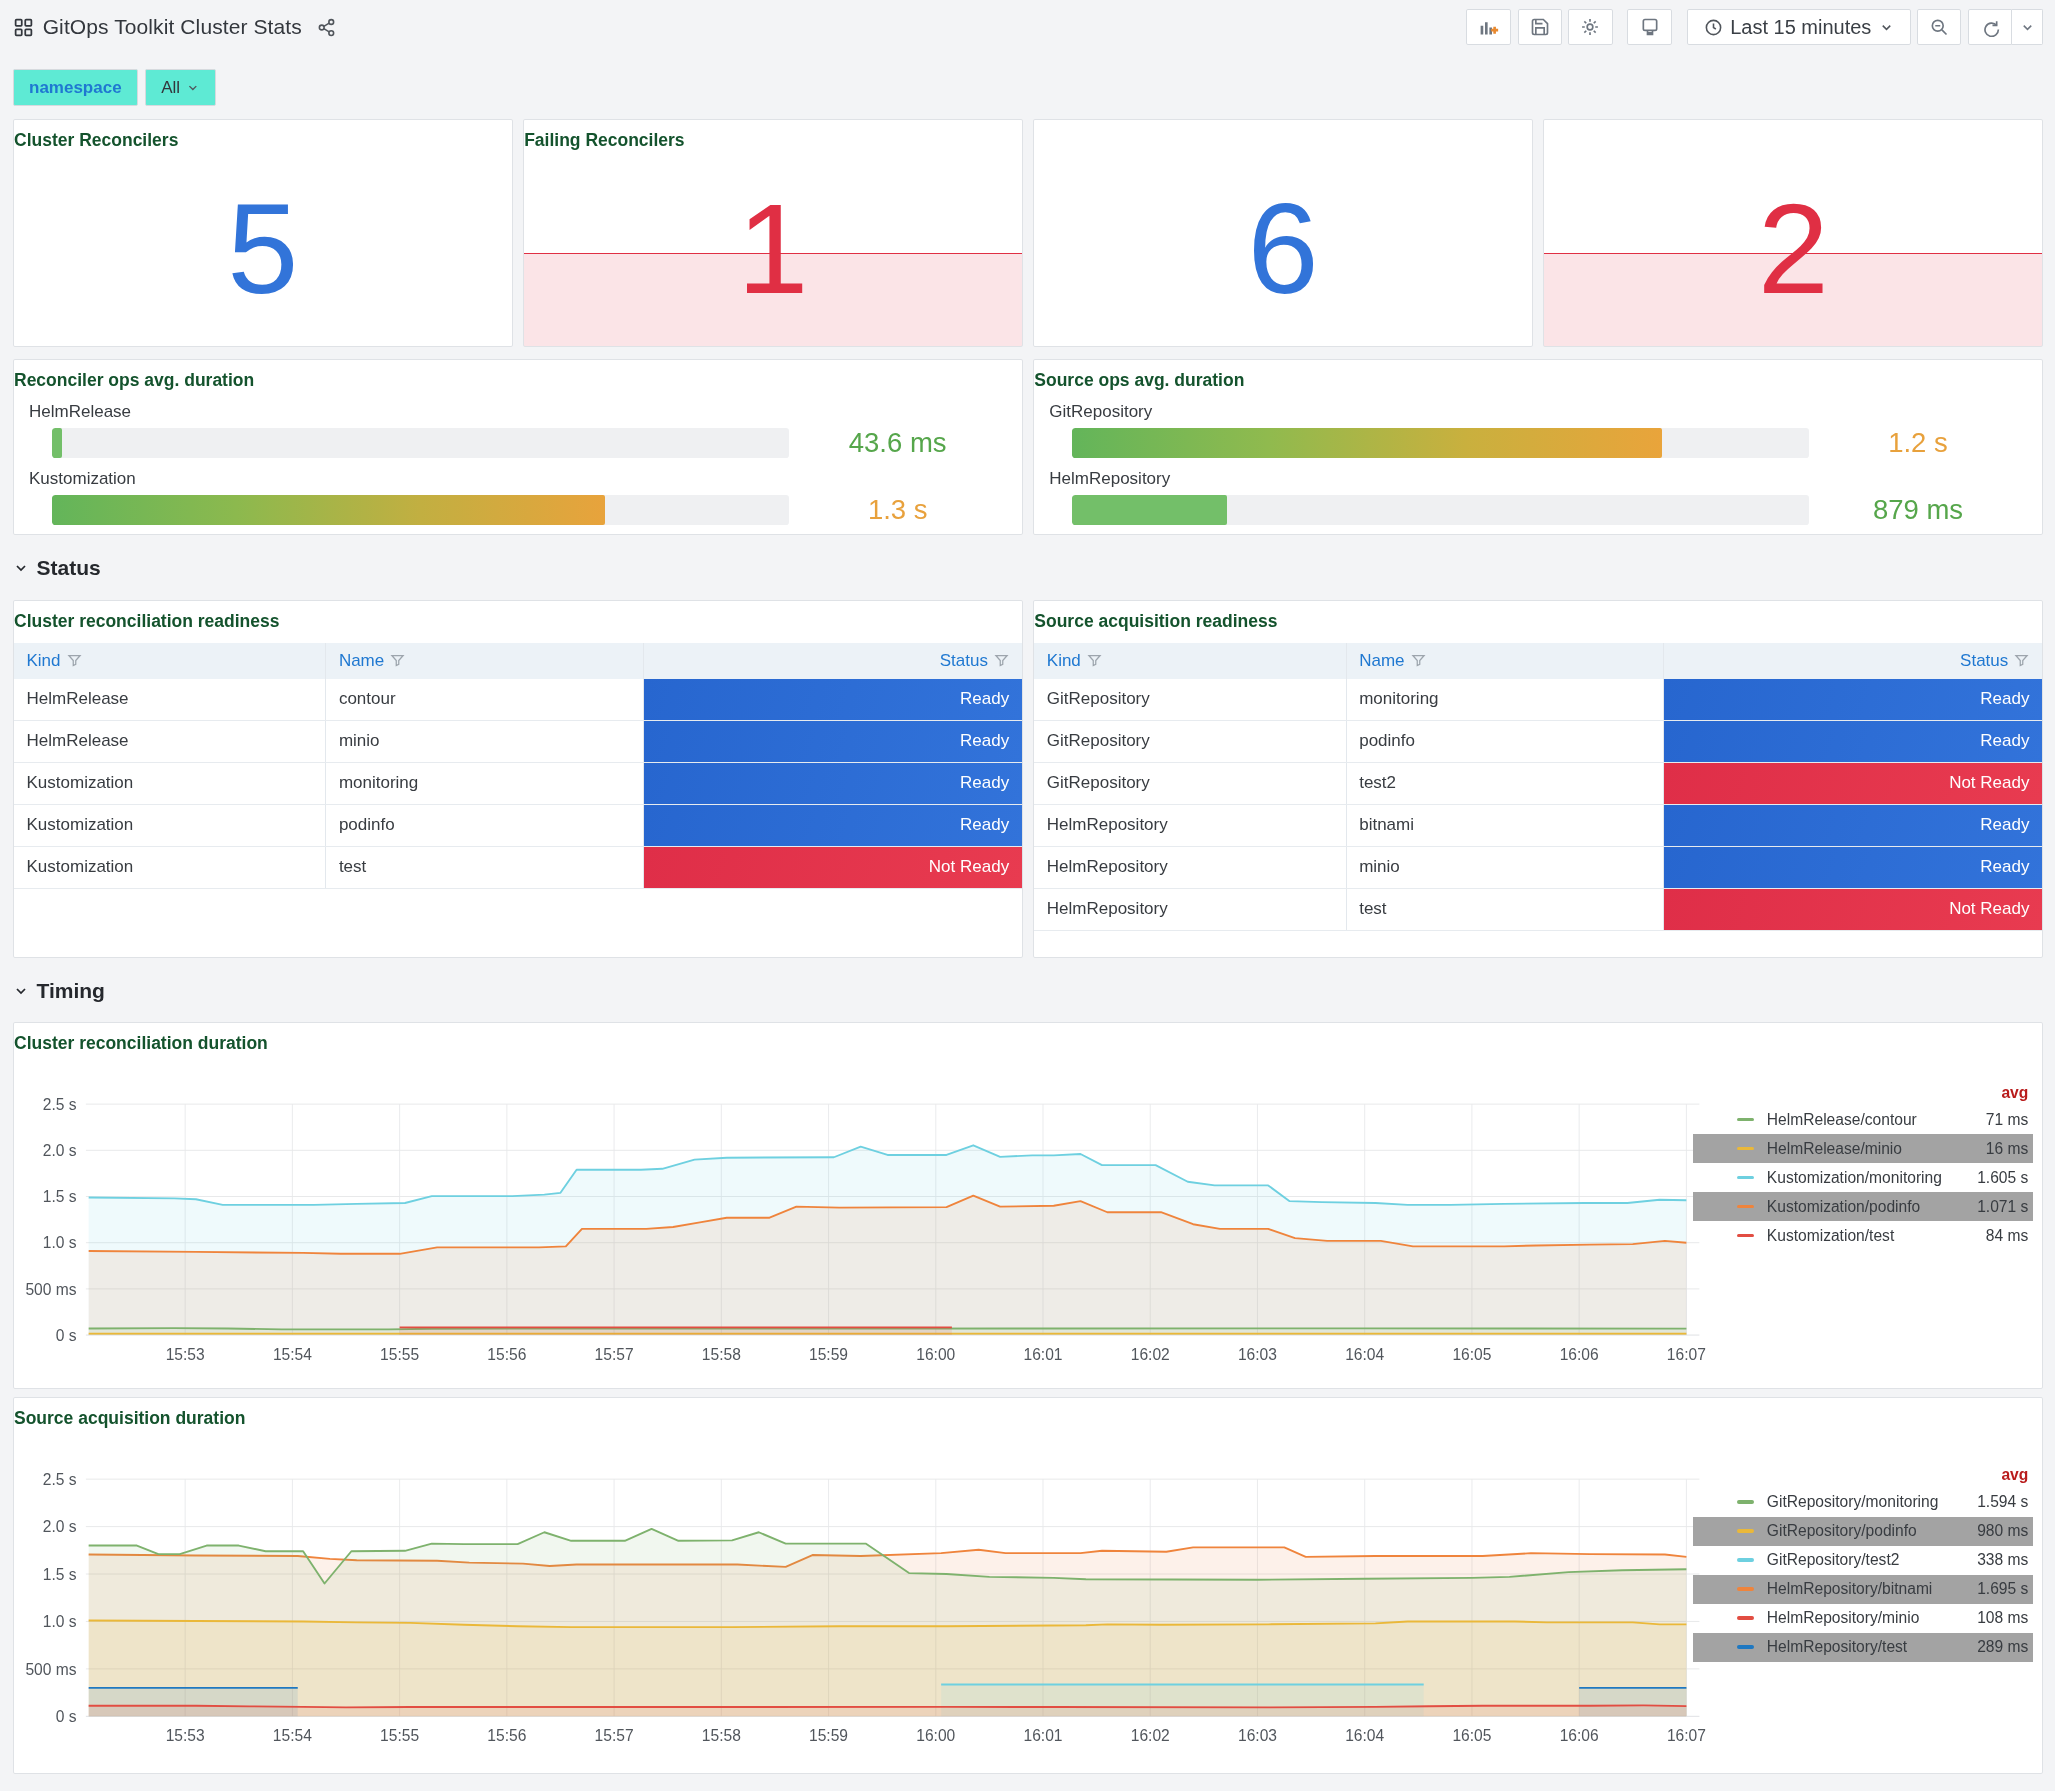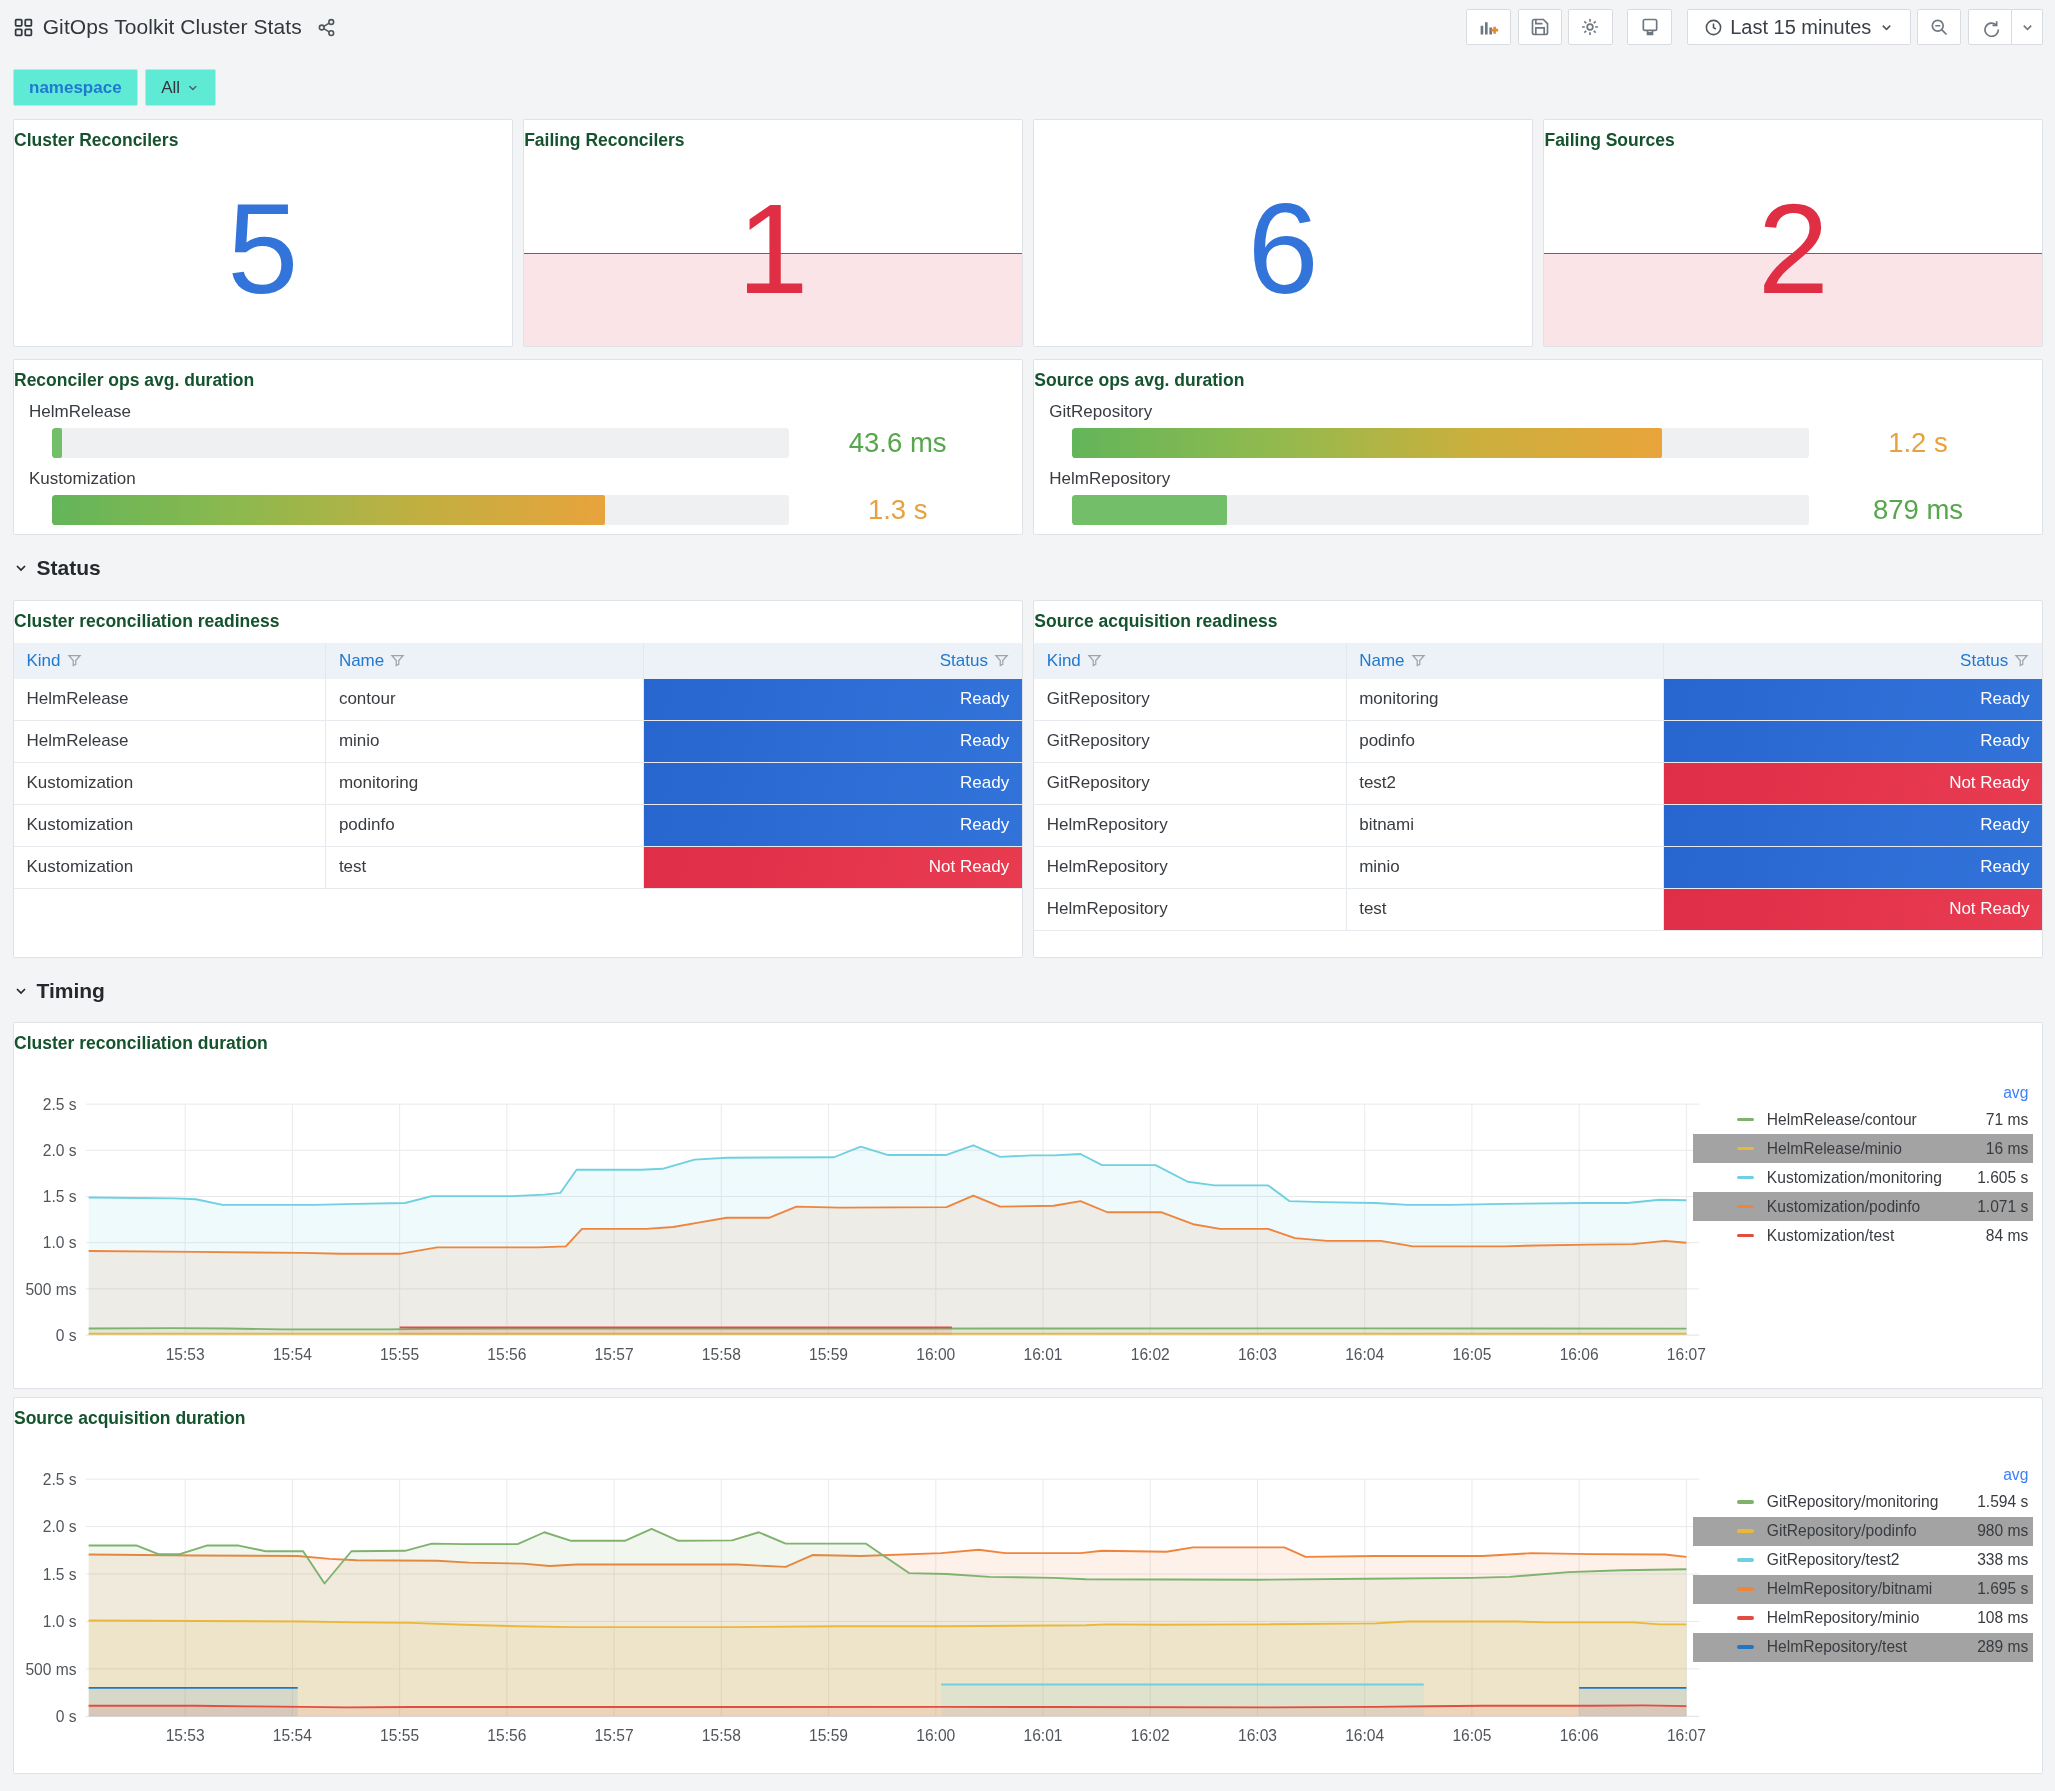--- a/index.html
+++ b/index.html
@@ -64,21 +64,21 @@
   .td { display:flex; align-items:center; padding:0 12.5px; height:100%; }
   .td.c-status { color:#fff; justify-content:flex-end; }
   .funnel { width:15px; height:15px; color:#9DA5AD; }
 
   
   .chart-panel { height:367px; margin-top:0; }
   .chart-panel + .chart-panel { margin-top:7.5px; }
   .chart-svg { position:absolute; left:0; top:0; }
   .legend { position:absolute; width:340px; right:8.7px; font-size:15.6px; color:#383C41; z-index:3; }
   .lg-hdr { height:25px; display:flex; align-items:center; justify-content:flex-end; padding-right:5px;
-            color:#3b82f6; font-weight:400; }
+            color:#b91c1c; font-weight:700; }
   .lg-row { height:29px; display:flex; align-items:center; padding:0 5px 0 44px; }
   .lg-row.alt { background:#a3a3a3; }
   .lg-dash { width:17px; height:3.1px; border-radius:1.9px; margin-right:12.5px; flex:none; }
   .lg-name { flex:1; white-space:nowrap; }
   .lg-val { white-space:nowrap; }
 
   svg { display:block; }
 </style>
 </head>
 <body>
@@ -203,21 +203,20 @@
     </div>
     <div class="panel stat-panel">
       <div class="p-title">Failing Reconcilers</div>
       <div class="stat-value" style="color: rgb(224, 47, 68);">1</div>
     <div class="thresh-area"></div>
       </div>
     <div class="panel stat-panel">
       <div class="stat-value" style="color: rgb(50, 116, 217);">6</div>
     </div>
     <div class="panel stat-panel">
-      <div class="p-title">Failing Sources</div>
       <div class="stat-value" style="color: rgb(224, 47, 68);">2</div>
     <div class="thresh-area"></div>
       </div>
   </div>
 
   <div class="gauges-row">
     <div class="panel">
       <div class="p-title">Reconciler ops avg. duration</div>
       <div class="gauge-body">
         <div class="g-row">

